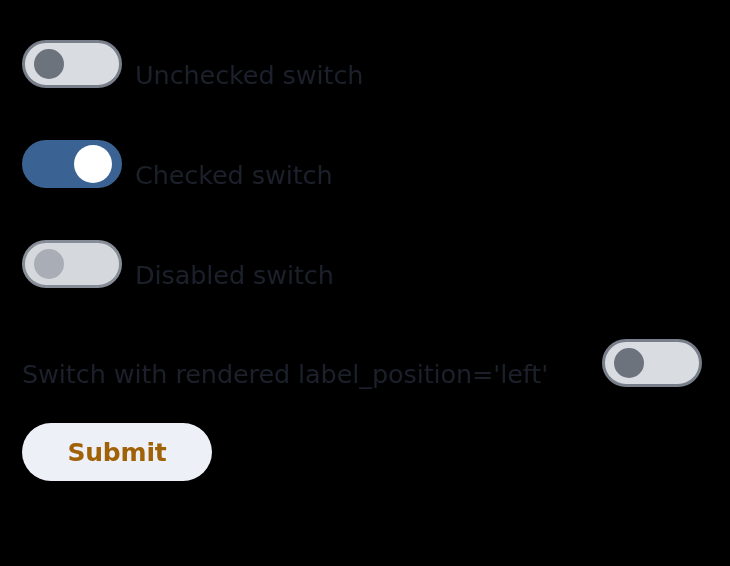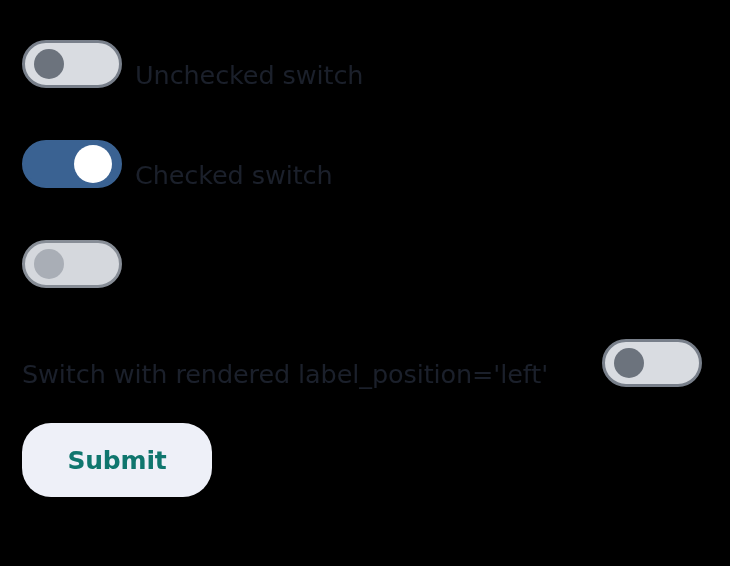--- a/index.html
+++ b/index.html
@@ -107,25 +107,25 @@
   .row-labelleft .switch {
     margin-left: 0;
   }
 
   
   .submit-button {
     position: absolute;
     left: 22px;
     top: 423px;
     width: 190px;
-    height: 74px;
+    height: 58px;
     border: none;
     border-radius: 29px;
     background: #eef0f8;
-    color: #0f766e;
+    color: #a16207;
     font-family: "DejaVu Sans", "Liberation Sans", sans-serif;
     font-size: 25px;
     font-weight: 600;
     letter-spacing: -0.2px;
     cursor: pointer;
     padding: 0;
   }
 </style>
 </head>
 <body>
@@ -143,20 +143,21 @@
     <div class="switch on" role="switch" aria-checked="true">
       <span class="knob"></span>
     </div>
     <span class="switch-label label-after">Checked switch</span>
   </div>
 
   <div class="switch-row row-disabled">
     <div class="switch disabled" role="switch" aria-checked="false" aria-disabled="true">
       <span class="knob"></span>
     </div>
+    <span class="switch-label label-after">Disabled switch</span>
   </div>
 
   <div class="switch-row row-labelleft">
     <span class="switch-label label-before">Switch with rendered label_position='left'</span>
     <div class="switch off" role="switch" aria-checked="false">
       <span class="knob"></span>
     </div>
   </div>
 
   <button class="submit-button">Submit</button>

